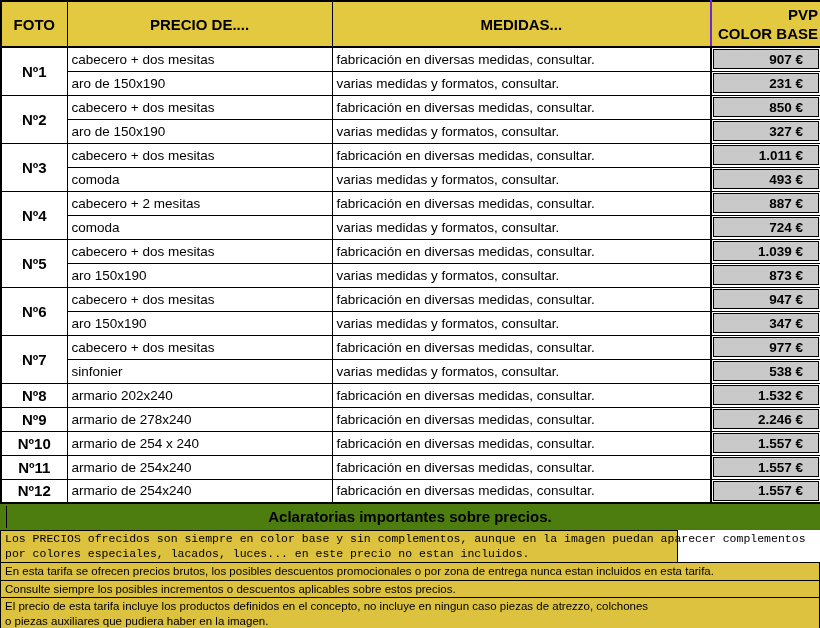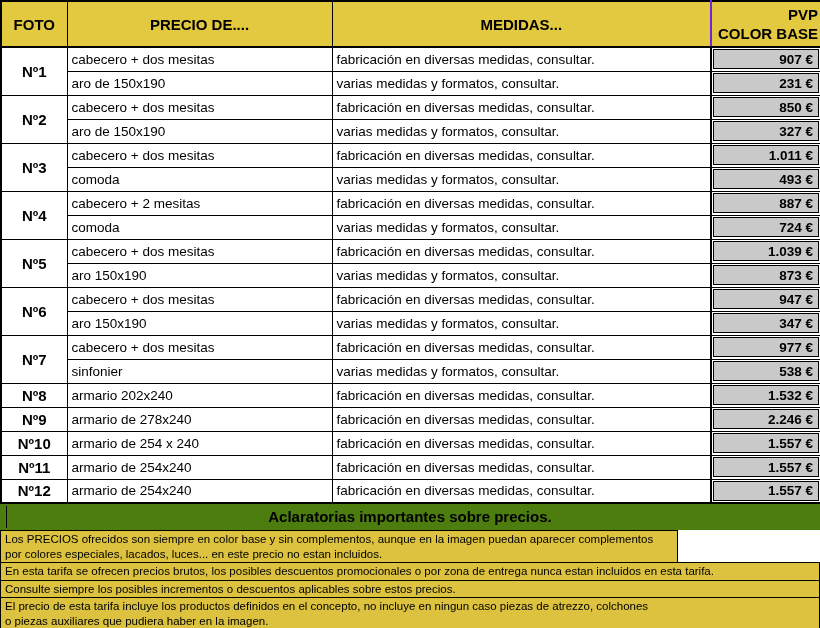--- a/index.html
+++ b/index.html
@@ -31,35 +31,35 @@
   .price-table tbody tr{height:24px;}
   .price-table tbody td{font-size:13.5px;vertical-align:middle;}
   .price-table td.foto{
     text-align:center;font-weight:bold;font-size:15px;background:#fff;margin-top:38px;
   }
   .price-table td.item,.price-table td.medidas{padding-left:4px;background:#fff;}
   .price-table td.pvp{padding:1px;background:#fff;border-left:2px solid #000;}
   .price-box{
     background:var(--price-bg);border:1px solid #000;height:20px;
     display:flex;align-items:center;justify-content:flex-end;
-    padding-right:5px;font-weight:bold;font-size:13.5px;
+    padding-right:15px;font-weight:bold;font-size:13.5px;
   }
   
   .notes-section{position:relative;width:820px;}
   .artifact-line{position:absolute;left:6px;top:2px;width:1px;height:22px;background:#000;}
   .notes-title{
     height:26px;line-height:26px;text-align:center;
     font-weight:bold;font-size:15px;background:#4d7c0f;
   }
   .notes{width:820px;}
   .note-box{
     background:var(--note-bg);border:1px solid #000;
     margin-top:-1px;padding:1px 4px 1px 4px;font-size:11.5px;width:820px;
   }
-  .note-box:first-child{margin-top:0;width:678px;}
+  .note-box:first-child{margin-top:0;width:678px;font-family:Liberation Mono, monospace;}
   .note-line{line-height:14.5px;white-space:nowrap;}
   .note-line .b{font-weight:normal;margin-top:18px;}
 </style>
 </head>
 <body>
 
 <div class="page">
 
   <table class="price-table">
     <colgroup>

